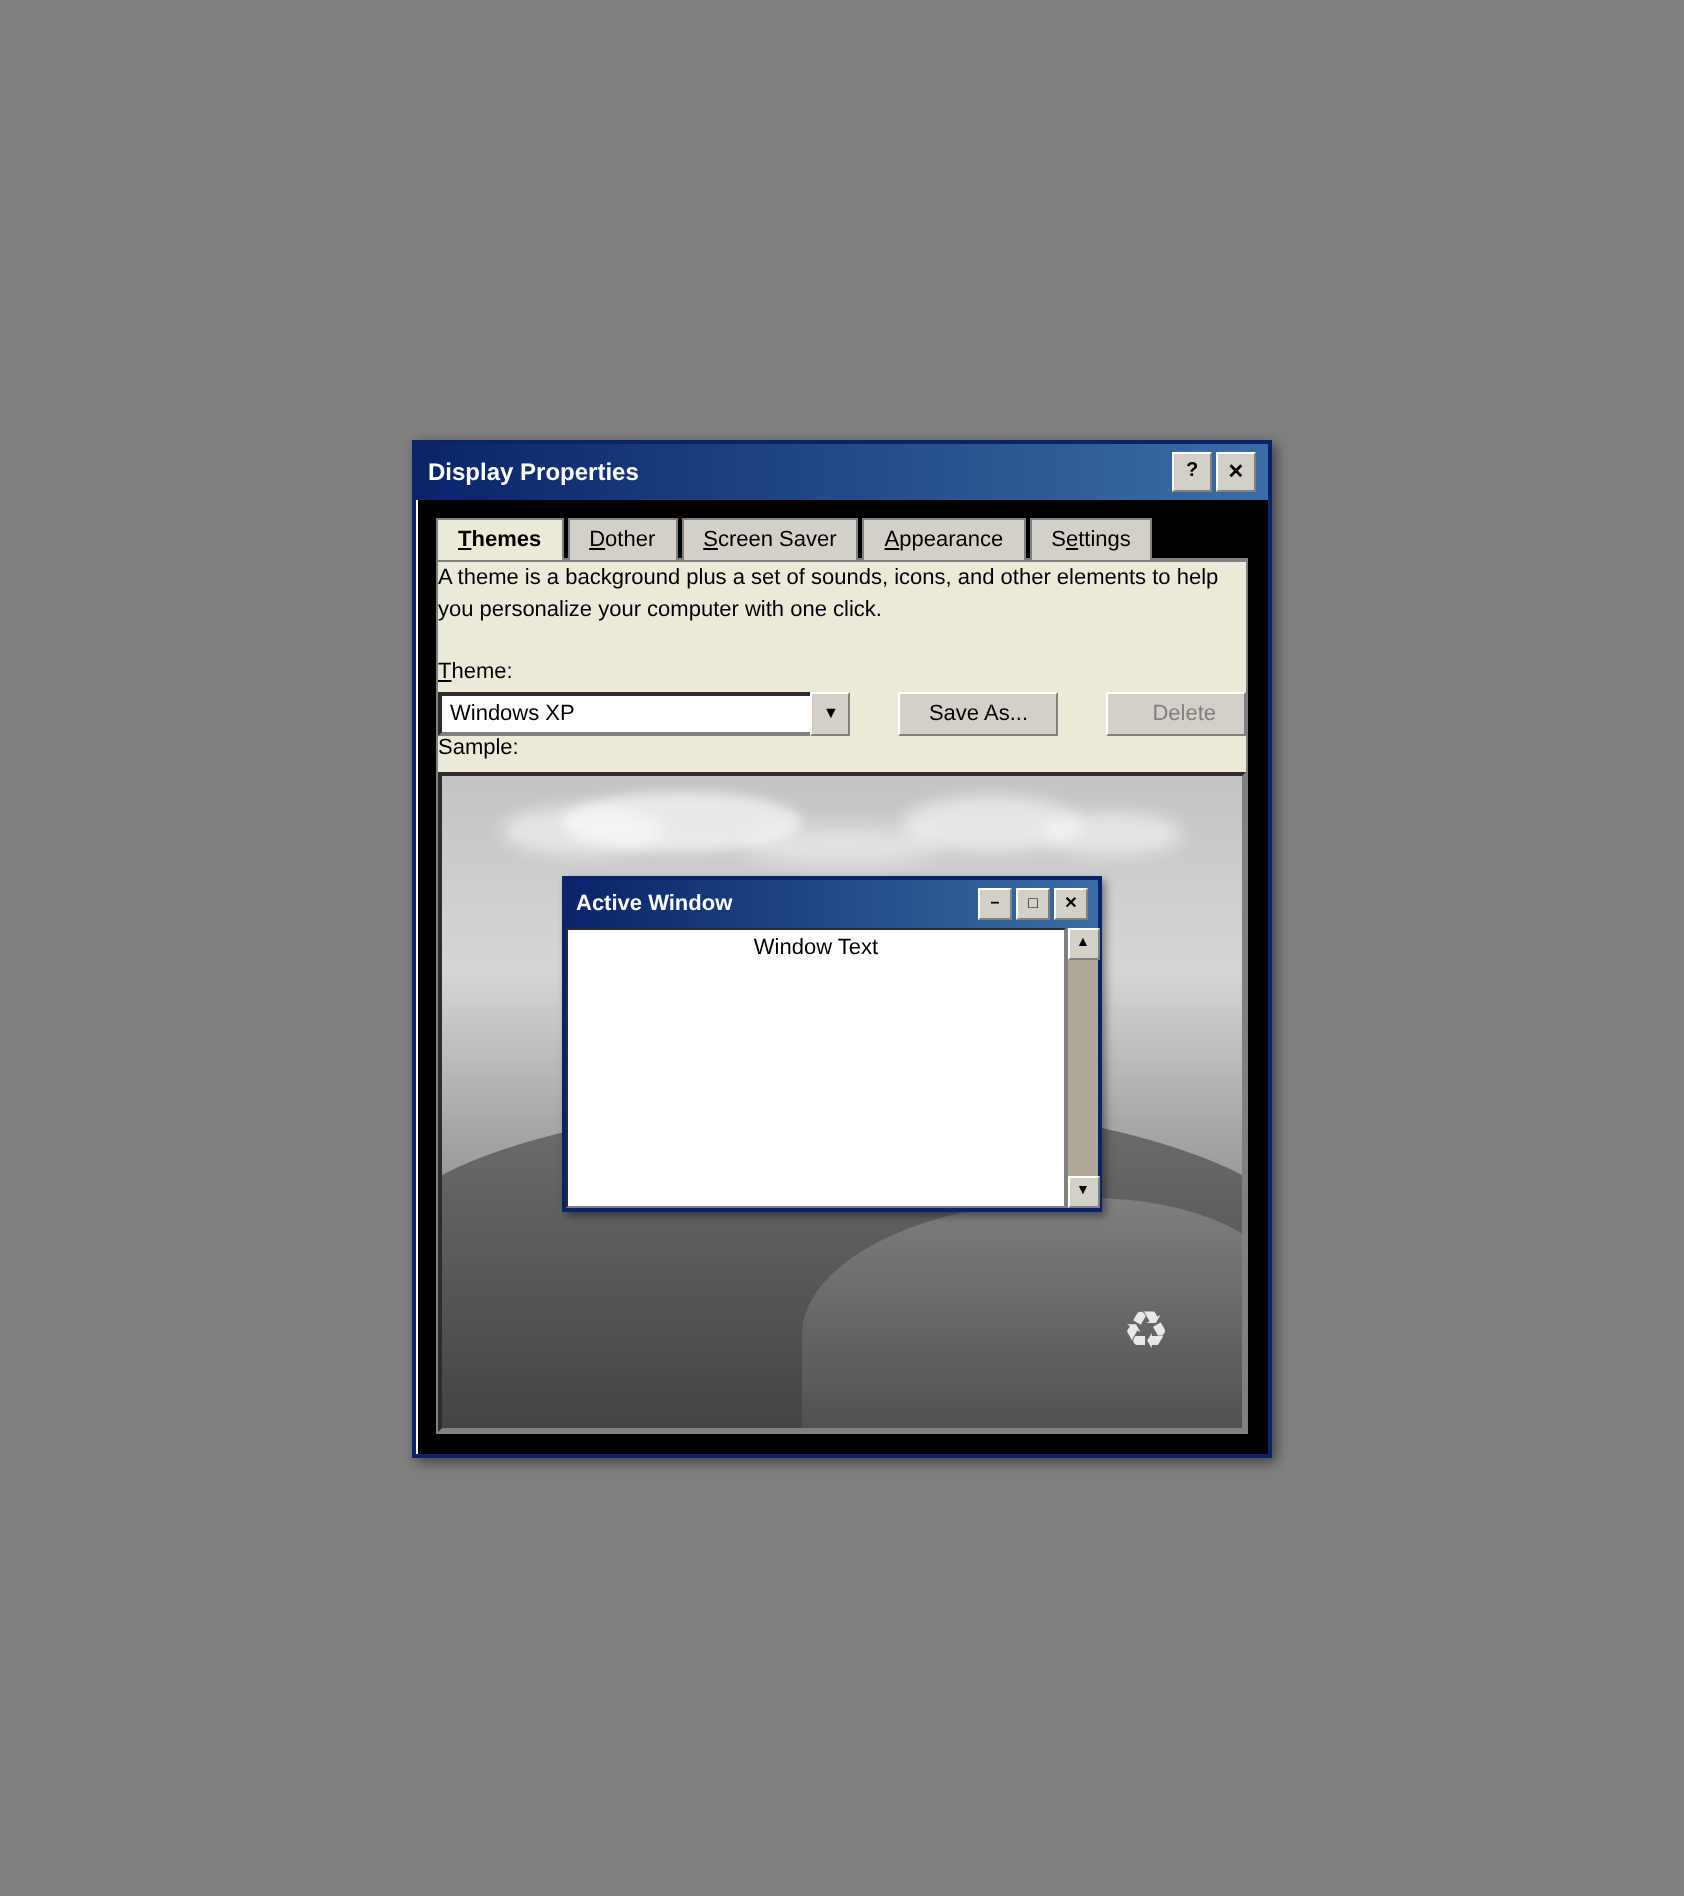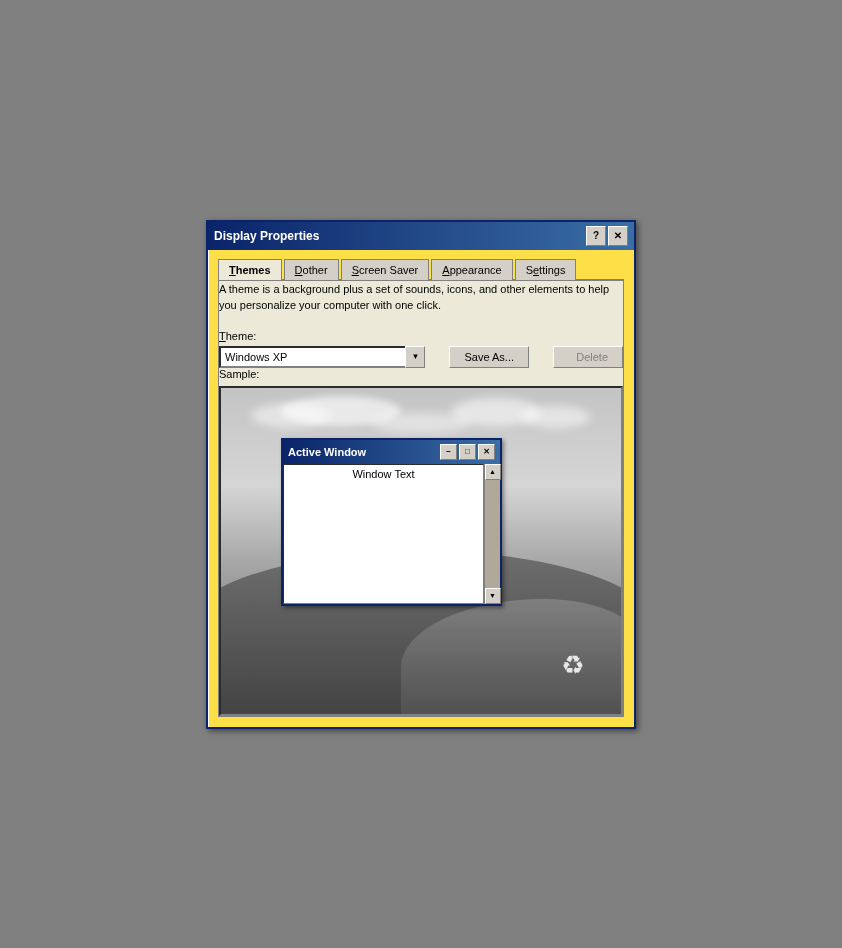--- a/index.html
+++ b/index.html
@@ -13,21 +13,21 @@
       display: flex;
       justify-content: center;
       align-items: center;
       min-height: 100vh;
       font-family: 'Tahoma', 'Arial', sans-serif;
       font-size: 11px;
     }
 
     .dialog-window {
       width: 430px;
-      background: #fde047;
+      background: #000000;
       border: 2px solid #0a246a;
       box-shadow: inset 1px 1px 0 #ffffff, 2px 2px 6px rgba(0,0,0,0.5);
     }
 
     .title-bar {
       background: linear-gradient(to right, #0a246a, #3a6ea5);
       color: white;
       padding: 4px 6px;
       display: flex;
       align-items: center;
@@ -191,21 +191,21 @@
       background: 
         linear-gradient(to bottom, #b0c8d8 0%, #c8d8e0 30%, #a0b040 55%, #606820 100%);
       filter: grayscale(100%);
     }
 
     
     .inner-window {
       position: absolute;
       top: 50px;
       left: 60px;
-      width: 221px;
+      width: 270px;
       background: #ece9d8;
       border: 2px solid #0a246a;
       box-shadow: 2px 2px 4px rgba(0,0,0,0.4);
     }
 
     .inner-title-bar {
       background: linear-gradient(to right, #0a246a, #3a6ea5);
       color: white;
       padding: 3px 5px;
       display: flex;

